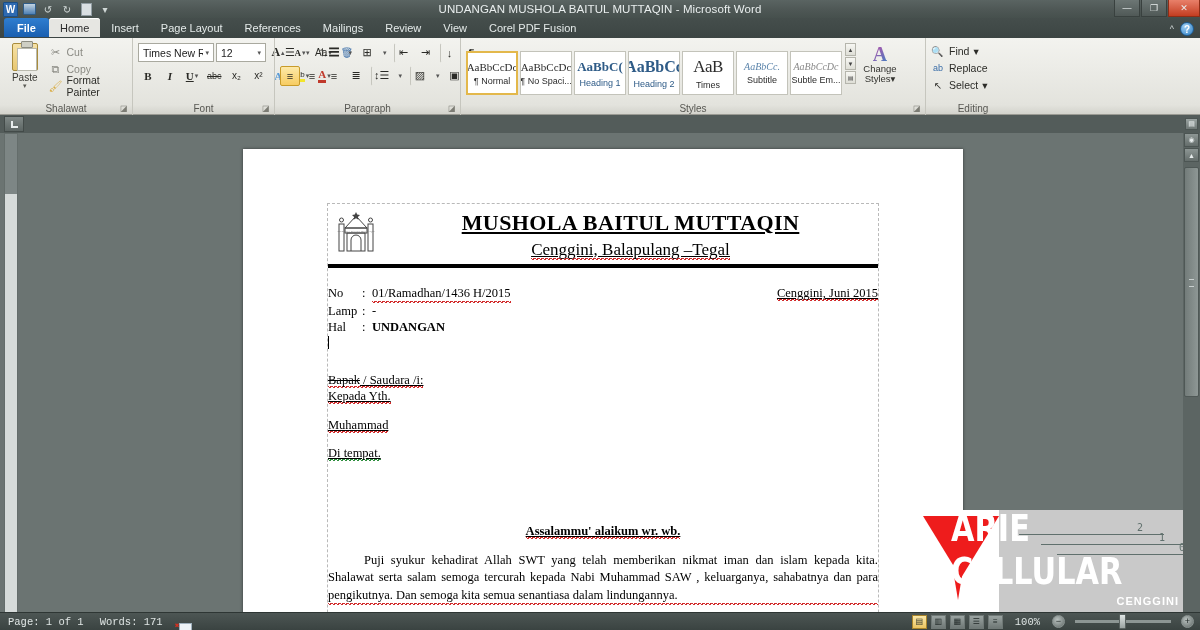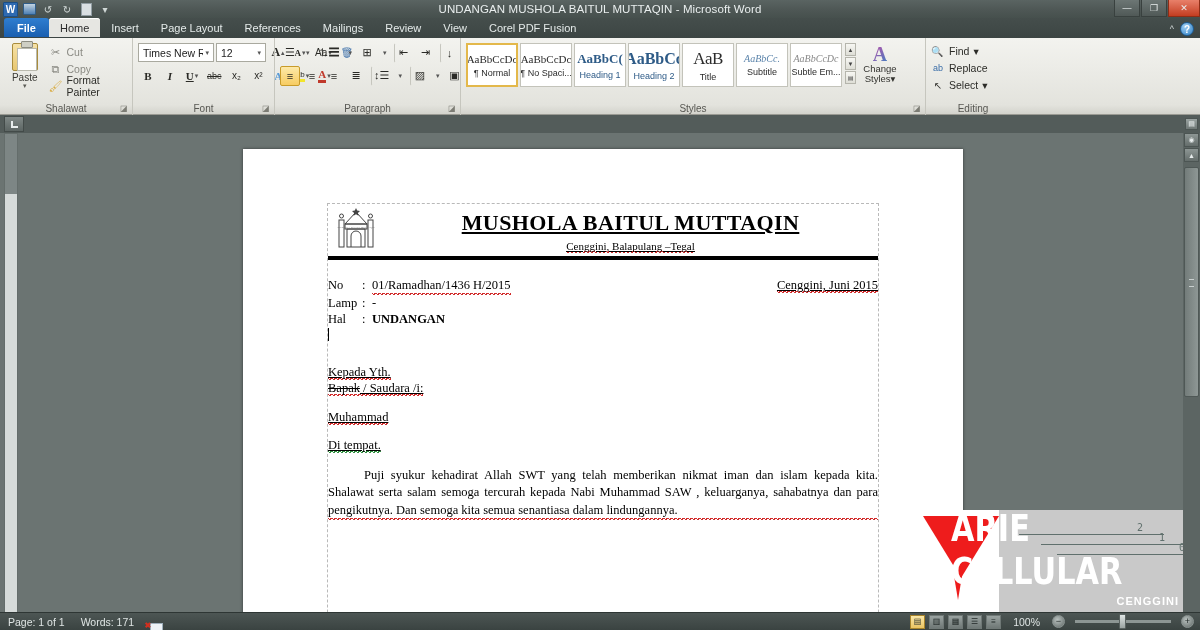--- a/index.html
+++ b/index.html
@@ -75,21 +75,21 @@
   .combo .ca { font-size:7px; color:#555; padding:0 2px;}
   .btn { min-width:20px; height:20px; display:flex; align-items:center; justify-content:center;
      font-size:11px; color:#2a2a26; border:1px solid transparent; border-radius:2px; padding:0 2px;}
   .btn.on { background:linear-gradient(180deg,#fde9a8,#f7cc62); border-color:#c89b2a;}
   .btn .sm { font-size:7px; color:#555; margin-left:1px;}
   .bico { font-weight:bold; font-family:"Liberation Serif", serif;}
 
   
   .styles-g { display:flex; gap:2px; align-items:flex-start; padding-top:2px;}
   .sbox { width:52px; height:44px; background:#fff; border:1px solid #c3c3ba;
-     display:flex; flex-direction:column; align-items:center; justify-content:center; overflow:hidden;}
+     display:flex; flex-direction:column; align-items:center; justify-content:center; overflow:hidden;margin-top:8px;}
   .sbox.sel { border:2px solid #e3b84b; box-shadow:0 0 0 1px #fff inset;}
   .sbox .sp { font-size:11px; color:#2b2b2b; font-family:"Liberation Serif",serif; white-space:nowrap;}
   .sbox .sn { font-size:9px; color:#2b2b2b; margin-top:3px; white-space:nowrap;}
   .sbox.h .sp { color:#2e5b87; font-weight:bold;}
   .sbox.h .sn { color:#2e5b87;}
   .sbox.t .sp { font-size:17px; letter-spacing:-.5px;}
   .sbox.sub .sp{ color:#5b84ab; font-style:italic; font-size:10px;}
   .sbox.subem .sp{ color:#888; font-style:italic; font-size:10px;}
   .sarrows { display:flex; flex-direction:column; gap:1px; margin-left:1px;}
   .sarrows div { width:11px;height:13px;border:1px solid #b5b5ac;background:linear-gradient(180deg,#f7f7f3,#dedeD6);
@@ -135,21 +135,21 @@
      box-shadow:0 0 3px rgba(0,0,0,.5);}
   .doc { position:absolute; left:85px; top:55px; width:550px; font-family:"Liberation Serif", serif;
      color:#000; font-size:12.5px;}
   .textbound { position:absolute; left:84px; top:54px; width:552px; height:530px;
      border:1px dashed #b9b9b9; pointer-events:none;}
 
   .kop { display:flex; align-items:stretch;text-decoration:underline; }
   .kop .logo { width:55px; display:flex; align-items:center; justify-content:center;}
   .kop .ktext { flex:1; text-align:center; padding-top:6px;}
   .kop h1 { font-size:22px; font-weight:bold; letter-spacing:.4px; font-family:"Liberation Serif",serif;}
-  .kop .sub { font-size:11px; margin-top:4px;}
+  .kop .sub { font-size:17px; margin-top:4px;}
   .kop .sub u { text-decoration:underline; text-underline-offset:1px;}
   .rule { margin-top:4px; border-top:3px solid #000; border-bottom:1px solid #000; height:4px;}
 
   .meta { margin-top:17px; position:relative; line-height:16.5px;}
   .meta .mrow { display:flex; }
   .meta .lbl { width:34px;}
   .meta .col { width:10px;}
   .meta .date { position:absolute; right:0; top:0;}
   .caret { display:inline-block; width:1px; height:13px; background:#000; vertical-align:-2px;}
 
@@ -176,21 +176,21 @@
   .wm .brand { position:absolute; left:-48px; bottom:22px; font-size:37px; font-weight:bold; color:#fff;
         letter-spacing:0px; font-family:"DejaVu Sans", sans-serif; transform:scaleX(.82); transform-origin:left bottom;}
   .wm .cg { position:absolute; right:8px; bottom:8px; font-size:11px; font-weight:bold; color:#fff; letter-spacing:1px;}
   .wm .nums { position:absolute; left:20px; top:12px; width:200px; height:40px;}
   .wm .nums i { position:absolute; display:block; height:1px; background:#60706d;}
   .wm .nums b { position:absolute; font-size:10px; color:#60706d; font-weight:normal; font-family:"DejaVu Sans Mono", monospace;}
 
   
   .statusbar { height:18px; background:linear-gradient(180deg,#4d5654,#3a4341); display:flex; align-items:center;
      color:#dfe5e4; font-size:10.5px; border-top:1px solid #2e3634; }
-  .statusbar .s { padding:0 8px; }
+  .statusbar .s { padding:0 8px;font-family:Liberation Mono, monospace; }
   .sright { margin-left:auto; display:flex; align-items:center; gap:4px; padding-right:6px;}
   .viewbtn { width:15px;height:14px; border:1px solid #6f7876; background:linear-gradient(180deg,#9aa3a1,#6f7876);
      display:flex;align-items:center;justify-content:center; font-size:8px; color:#1e2624;}
   .viewbtn.on { background:linear-gradient(180deg,#fbe8a8,#e9c361); border-color:#a8842b;}
   .zoomtrack { width:96px; height:3px; background:#8d9694; position:relative; margin:0 6px;}
   .zoomthumb { position:absolute; left:44px; top:-6px; width:7px; height:15px;
      background:linear-gradient(180deg,#dfe5e4,#9aa3a1); border:1px solid #5a6361; border-radius:1px;}
   .circbtn { width:13px;height:13px;border-radius:50%;border:1px solid #8a9391;
      background:radial-gradient(circle at 40% 35%,#b9c1bf,#606967); color:#1d2523; font-size:9px;
      display:flex;align-items:center;justify-content:center; line-height:1;}
@@ -390,21 +390,21 @@
           <div class="sbox h">
             <span class="sp" style="font-size:13px">AaBbC(</span>
             <span class="sn">Heading 1</span>
           </div>
           <div class="sbox h">
             <span class="sp" style="font-size:16px">AaBbCc</span>
             <span class="sn">Heading 2</span>
           </div>
           <div class="sbox t">
             <span class="sp">AaB</span>
-            <span class="sn">Title</span>
+            <span class="sn">Times</span>
           </div>
           <div class="sbox sub">
             <span class="sp">AaBbCc.</span>
             <span class="sn">Subtitle</span>
           </div>
           <div class="sbox subem">
             <span class="sp">AaBbCcDc</span>
             <span class="sn">Subtle Em...</span>
           </div>
           <div class="sarrows">
@@ -501,30 +501,33 @@
           <div class="mrow">
             <span class="lbl">Hal</span>
             <span class="col">:</span>
             <b>UNDANGAN</b>
           </div>
           <div style="line-height:14px"><span class="caret"></span></div>
           <div class="date"><u><span class="sqr">Cenggini, Juni 2015</span></u></div>
         </div>
 
         <div class="addr">
-          <div><u><span class="sqr">Kepada Yth.</span></u></div>
           <div>
             <u class="strike sqr">Bapak</u><u class="sqr"> / Saudara /i:</u>
           </div>
+          <div><u><span class="sqr">Kepada Yth.</span></u></div>
           <div class="sp1"></div>
           <div><u><span class="sqr">Muhammad</span></u></div>
           <div class="sp1"></div>
           <div><u><span class="sqg">Di tempat.</span></u></div>
         </div>
 
+        <div class="greet">
+          <u><span class="sqr">Assalammu' alaikum wr. wb.</span></u>
+        </div>
 
         <div class="body-p sqr">Puji syukur kehadirat Allah SWT yang telah memberikan nikmat iman dan islam kepada kita. Shalawat serta salam semoga tercurah kepada Nabi Muhammad SAW , keluarganya, sahabatnya dan para pengikutnya.  Dan semoga kita semua senantiasa dalam lindungannya.</div>
       </div>
     </div>
 
     <div class="wm">
       <div class="tri"></div>
       <div class="txt">
         <div class="nums">
           <b style="left:118px;top:0px">2</b>

